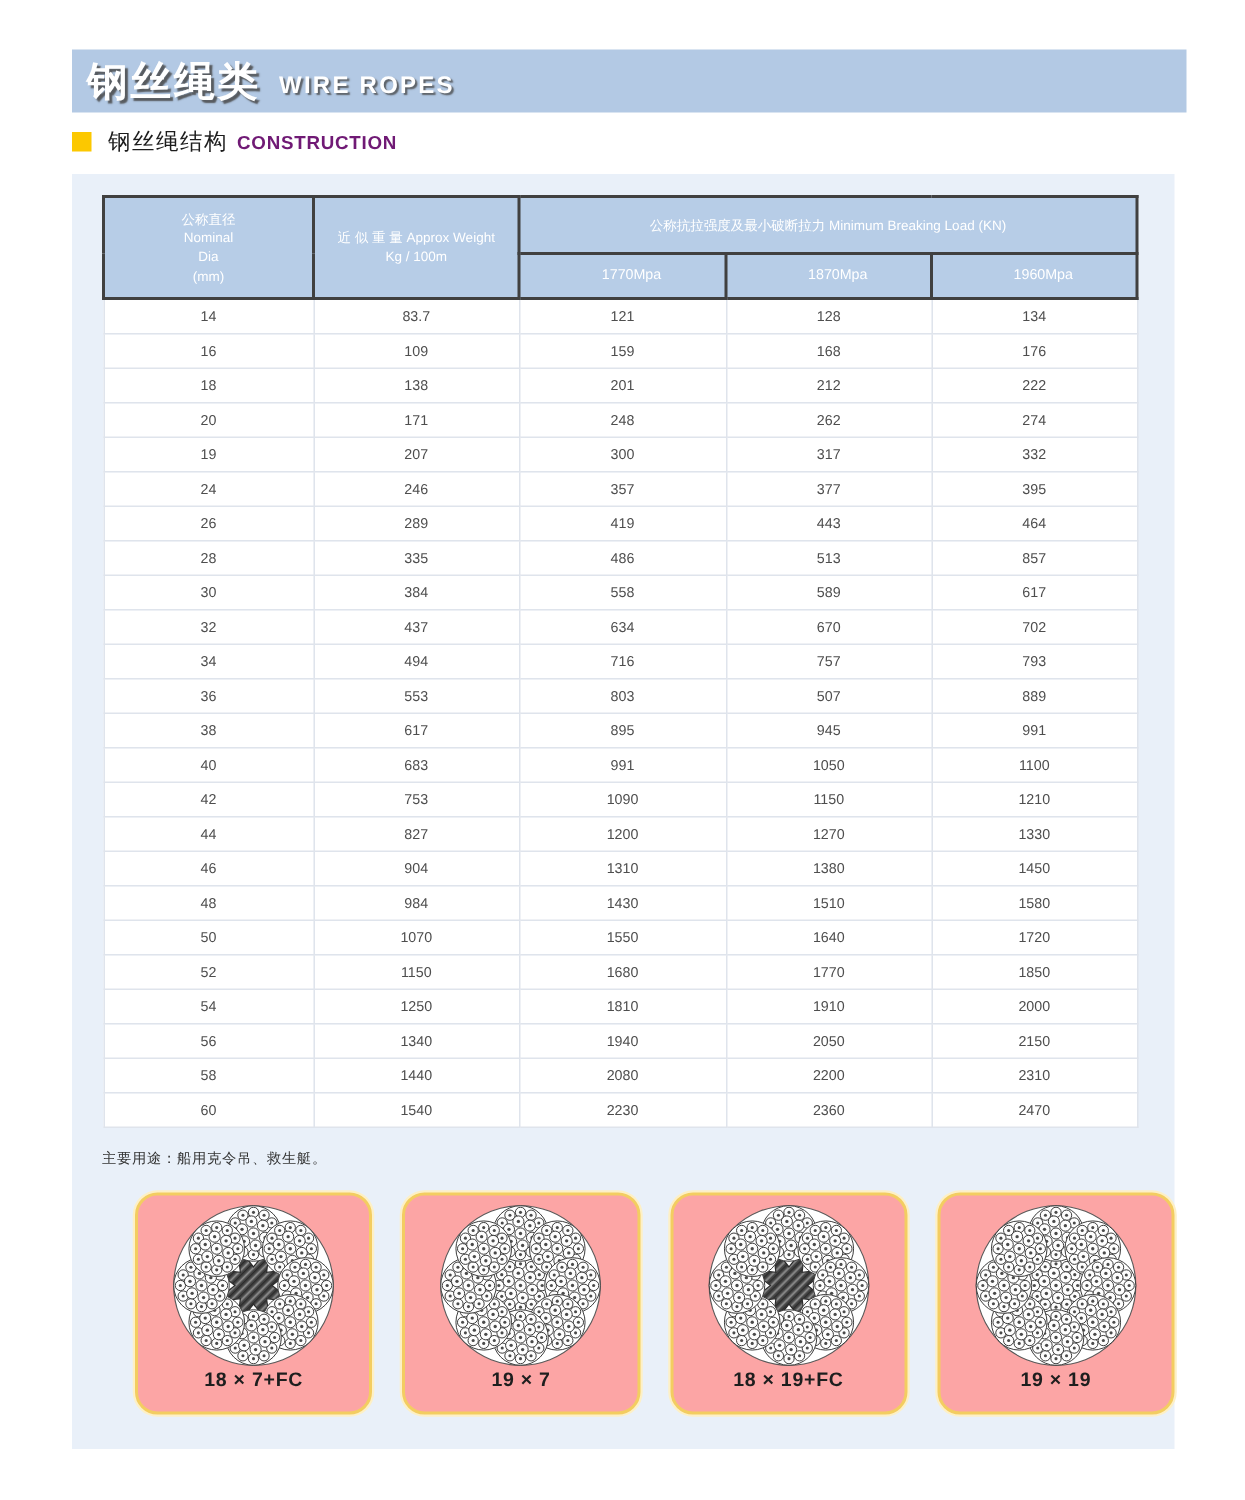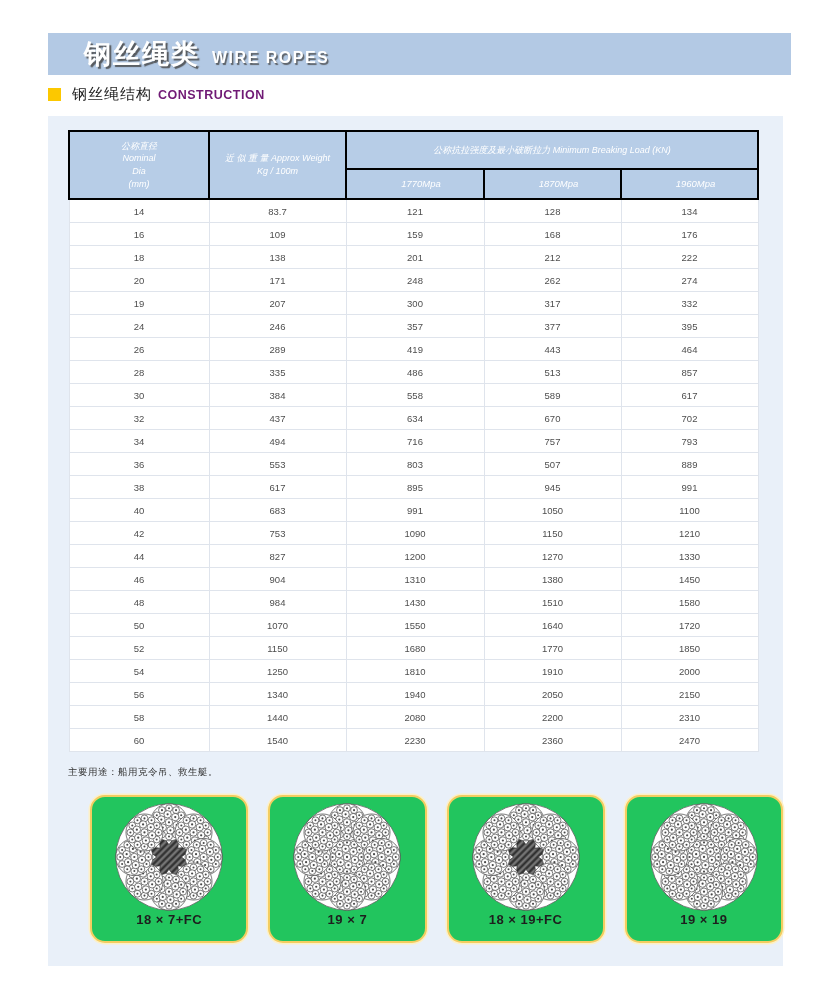--- a/index.html
+++ b/index.html
@@ -4,21 +4,21 @@
 <style>
   html,body{margin:0;padding:0;background:#fff;}
   .page{
     position:relative;width:830px;height:1000px;background:#fff;
     font-family:"Liberation Sans","DejaVu Sans",sans-serif;overflow:hidden;
   }
   
   .header-band{
     position:absolute;left:48px;top:33px;width:743px;height:42px;
     background:var(--header_blue,#b3c9e4);
-    display:flex;align-items:center;padding-left:36px;box-sizing:border-box;
+    display:flex;align-items:center;padding-left:10px;box-sizing:border-box;
   }
   .title-zh{
     font-size:27px;font-weight:bold;color:#fff;letter-spacing:2px;
     text-shadow:2px 2px 1px rgba(70,70,70,.85);
   }
   .title-en{
     font-size:16px;font-weight:bold;color:#fff;margin-left:12px;margin-top:8px;
     letter-spacing:1.5px;text-shadow:1.5px 1.5px 1px rgba(70,70,70,.8);
   }
   
@@ -38,37 +38,37 @@
   table.spec{
     border-collapse:collapse;margin:14px 0 0 20px;table-layout:fixed;width:689px;
   }
   table.spec col.c1{width:140px;}
   table.spec col.c2{width:137px;}
   table.spec col.c3{width:138px;}
   table.spec col.c4{width:137px;}
   table.spec col.c5{width:137px;}
   table.spec th{
     background:var(--table_header,#b7cde7);color:#fff;font-weight:normal;
-    font-size:9px;border:2px solid #000000;line-height:1.4;font-style:italic;
+    font-size:9px;border:2px solid #404040;line-height:1.4;
   }
   table.spec thead tr.h1 th{height:34px;}
   table.spec thead tr.h2 th{height:26px;font-size:9.5px;padding-left:13px;}
   table.spec td{
     background:#fff;border:1px solid #dfe4ec;height:22px;text-align:center;
     font-size:9.5px;color:#4e4e4e;padding:0;
   }
   .note{
     margin:14px 0 0 20px;font-size:9.5px;color:#333;letter-spacing:.5px;
   }
   
   .cards{
     display:flex;gap:20px;margin:16px 0 0 42px;
   }
   .rope-card{
-    width:167px;height:148px;background:#22c55e;border:2.5px solid var(--card_border,#f3cd61);
+    width:167px;height:148px;background:#fca5a5;border:2.5px solid var(--card_border,#f3cd61);
     border-radius:15px;box-sizing:border-box;display:flex;flex-direction:column;
     align-items:center;box-shadow:0 0 0 1.5px #fdf0c6;
   }
   .rope-card svg{margin-top:3px;}
   .rope-label{
     font-size:13px;font-weight:bold;color:#1e1e1e;margin-top:-2px;letter-spacing:.5px;
   }
   .defs-holder{position:absolute;width:0;height:0;}
 </style>
 </head>

